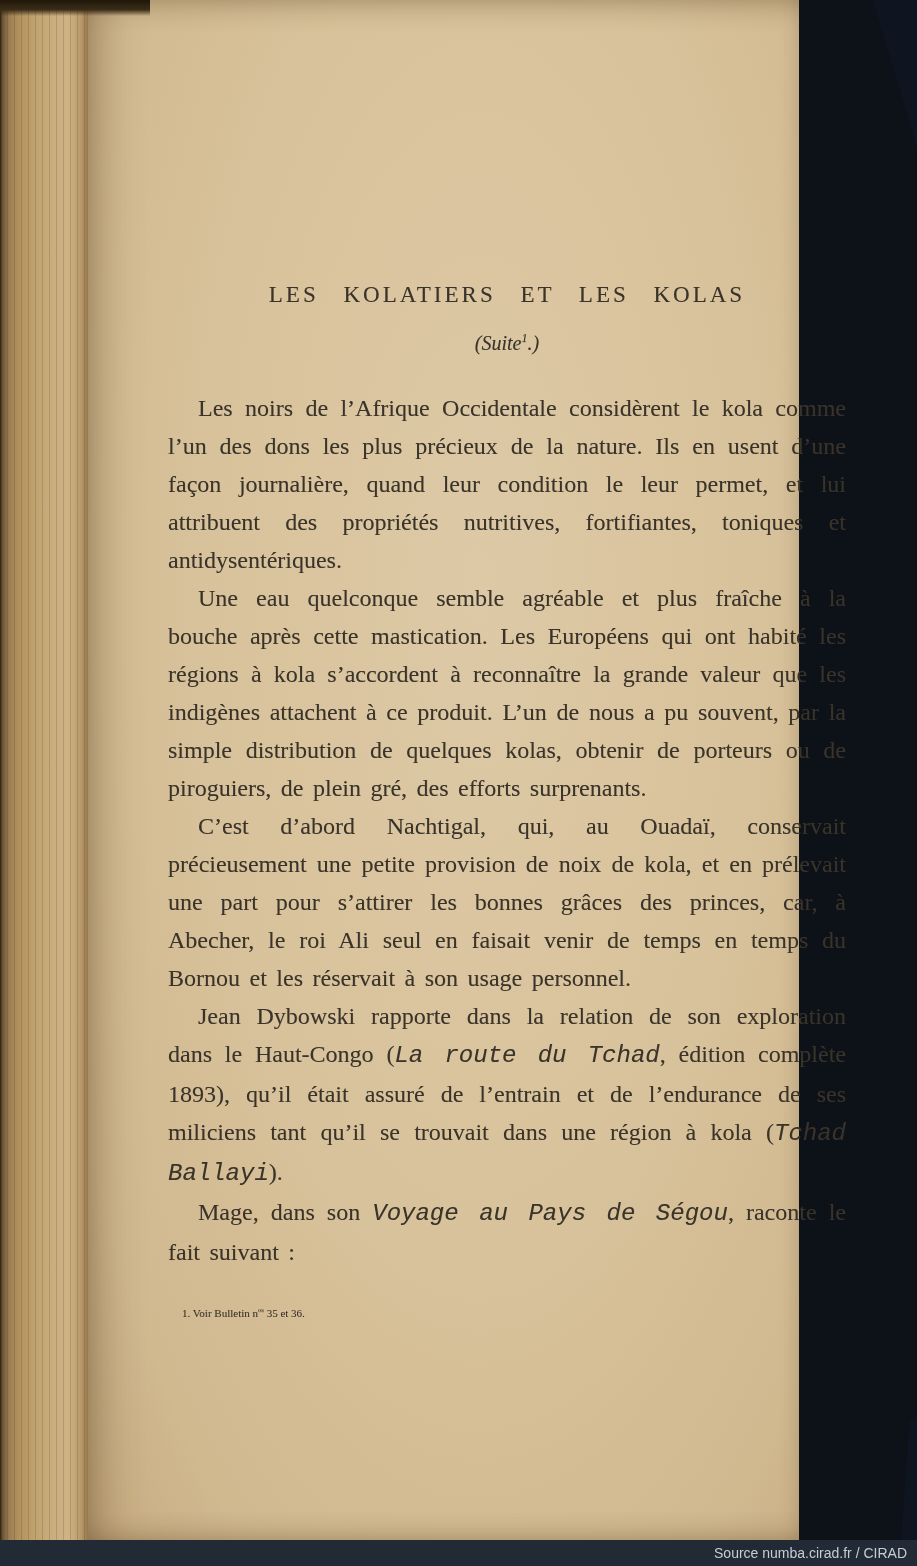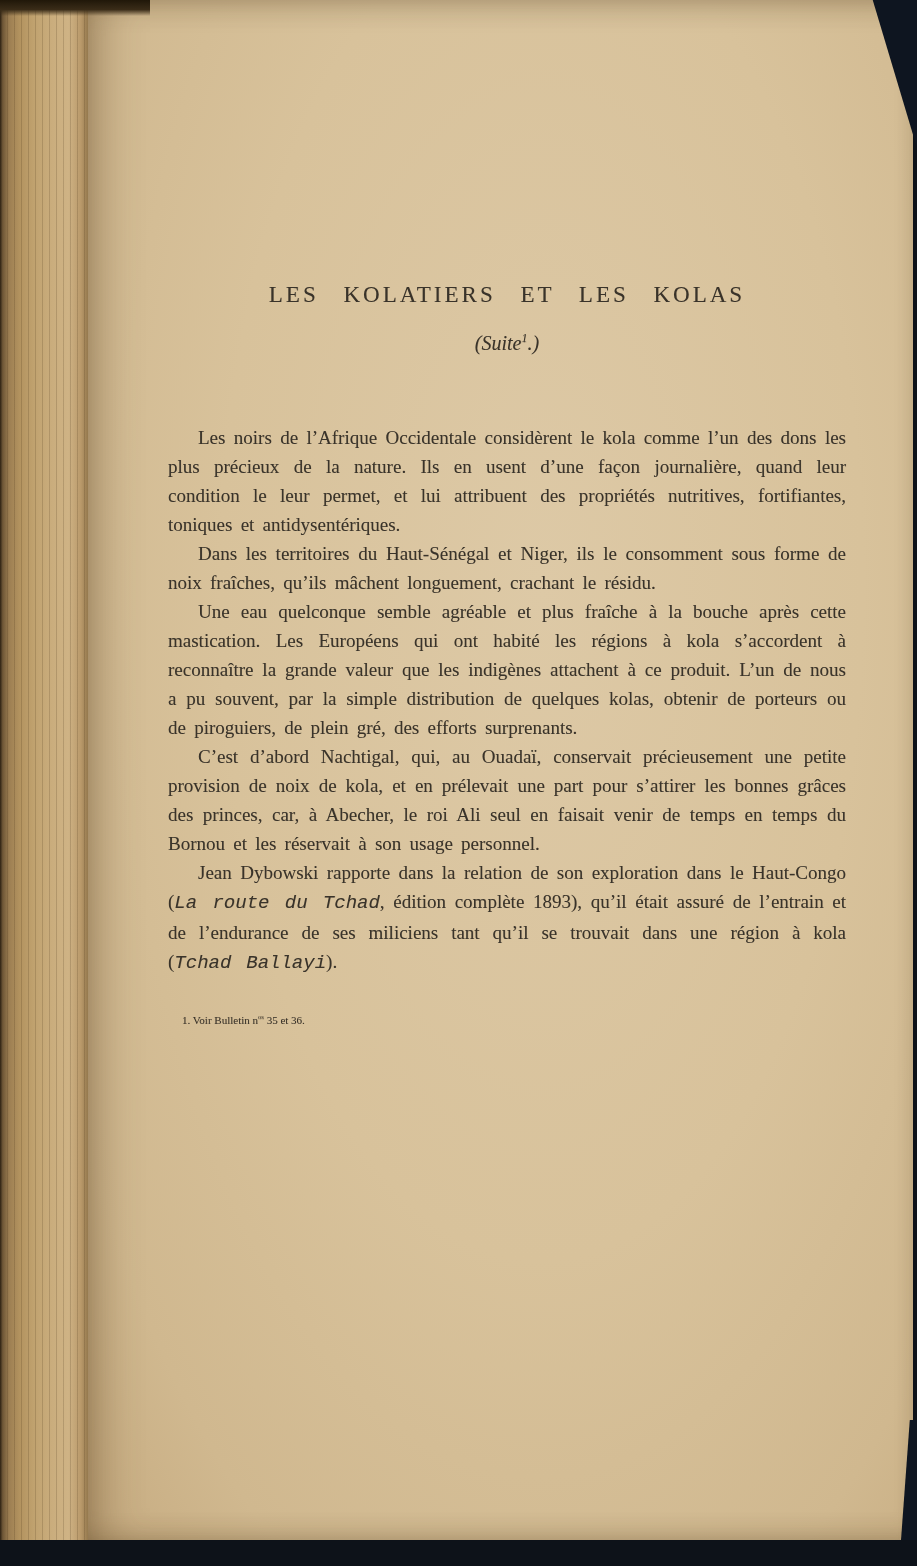--- a/index.html
+++ b/index.html
@@ -26,21 +26,21 @@
       repeating-linear-gradient(90deg,
         rgba(60,40,15,0.18) 0 1px, rgba(0,0,0,0) 1px 7px),
       linear-gradient(90deg,
         #2b2114 0%, #6e5636 3%, #9c7e52 10%, #b3935f 22%,
         #c0a26f 38%, #caad7d 58%, #cfb385 76%, #b9996a 90%, #8a6f45 100%);
   }
   
   #book-page {
     position: absolute;
     left: 88px; top: 0;
-    width: 825px; height: 1540px;
+    width: 711px; height: 1540px;
     background: radial-gradient(ellipse at 55% 38%,
       #ddc9a6 0%, #d8c29b 50%, #d0b88f 82%, #c6ab80 100%);
     box-shadow:
       inset 30px 0 45px -22px rgba(90, 65, 30, 0.45),
       inset 0 18px 30px -18px rgba(70, 50, 20, 0.35),
       inset -6px -14px 26px -14px rgba(70, 50, 20, 0.30);
   }
   
   .corner {
     position: absolute;
@@ -78,23 +78,23 @@
     word-spacing: 16px;
     font-weight: normal;
   }
   #page-subtitle {
     margin-top: 24px;
     text-align: center;
     font-size: 20px;
     font-style: italic;
   }
   #body-text {
-    margin-top: 68px;
-    font-size: 19px;
-    line-height: 29px;
+    margin-top: 34px;
+    font-size: 24px;
+    line-height: 38px;
     word-spacing: 3.5px;
   }
   .para {
     margin: 0;
     text-indent: 30px;
     text-align: justify;
   }
   .para i { font-style: italic; font-family: Liberation Mono, monospace; }
   sup {
     font-size: 0.6em;
@@ -128,27 +128,30 @@
 <div id="scan-root">
 
   <div id="page-edges"></div>
 
   <div id="book-page">
     <div id="content">
       <h1 id="page-title">LES  KOLATIERS  ET  LES  KOLAS</h1>
       <div id="page-subtitle"><i>(Suite</i><sup class="it">1</sup><i>.)</i></div>
       <div id="body-text">
           <p class="para"><span>Les noirs de l’Afrique Occidentale considèrent le kola comme l’un des dons les plus précieux de la nature. Ils en usent d’une façon journalière, quand leur condition le leur permet, et lui attribuent des propriétés nutritives, fortifiantes, toniques et antidysentériques.</span></p>
-          <p class="para"><span>Dans les territoires du Haut-Sénégal et Niger, ils le consomment sous forme de noix fraîches, qu’ils mâchent longuement, crachant le résidu.</span></p>
           <p class="para"><span>Une eau quelconque semble agréable et plus fraîche à la bouche après cette mastication. Les Européens qui ont habité les régions à kola s’accordent à reconnaître la grande valeur que les indigènes attachent à ce produit. L’un de nous a pu souvent, par la simple distribution de quelques kolas, obtenir de porteurs ou de piroguiers, de plein gré, des efforts surprenants.</span></p>
           <p class="para"><span>C’est d’abord Nachtigal, qui, au Ouadaï, conservait précieusement une petite provision de noix de kola, et en prélevait une part pour s’attirer les bonnes grâces des princes, car, à Abecher, le roi Ali seul en faisait venir de temps en temps du Bornou et les réservait à son usage personnel.</span></p>
           <p class="para"><span>Jean Dybowski rapporte dans la relation de son exploration dans le Haut-Congo (</span><i>La  route  du  Tchad</i><span>, édition complète 1893), qu’il était assuré de l’entrain et de l’endurance de ses miliciens tant qu’il se trouvait dans une région à kola (</span><i>Tchad Ballayi</i><span>).</span></p>
+          <p class="para"><span>Mage, dans son </span><i>Voyage au Pays de Ségou</i><span>, raconte le fait suivant :</span></p>
         </div>
       <div id="footnote"><span>1.  Voir Bulletin n</span><sup>os</sup><span> 35 et 36.</span></div>
     </div>
   </div>
 
   <div id="strip-top-left"></div>
   <div id="corner-top-right" class="corner"></div>
   <div id="corner-bottom-right" class="corner"></div>
 
+  <div id="footer-bar">
+    <span>Source numba.cirad.fr / CIRAD</span>
+  </div>
 
 </div>
 
 </body></html>

